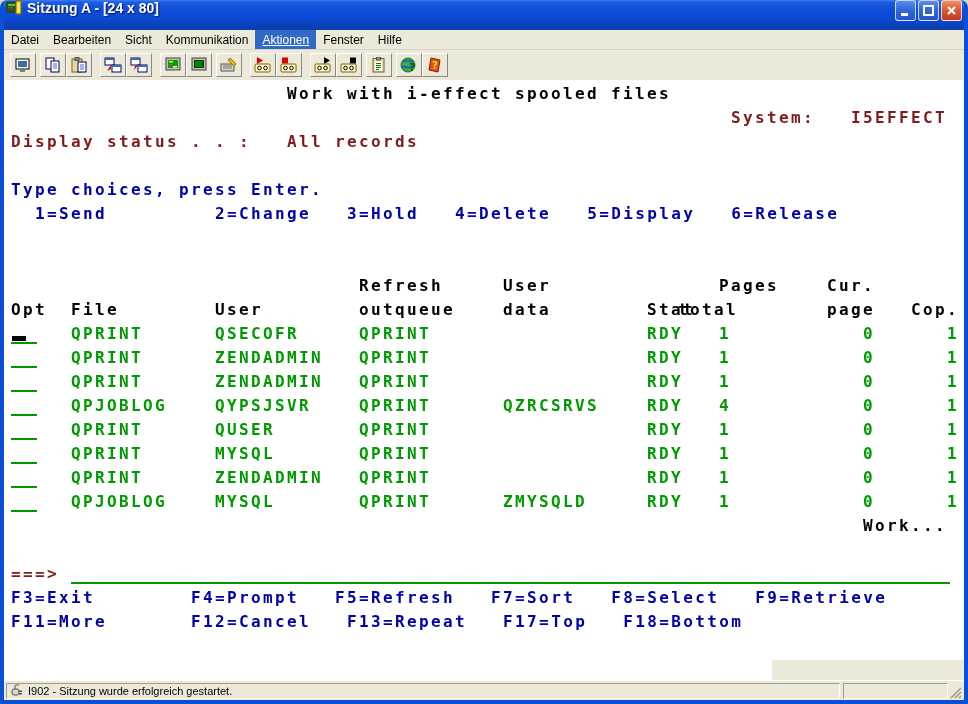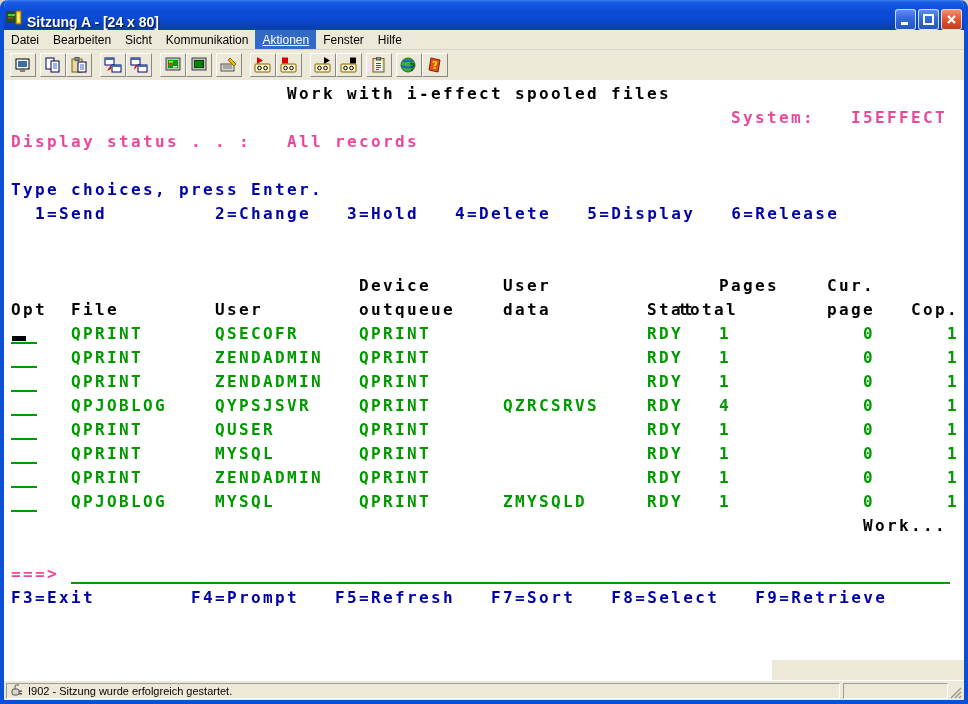--- a/index.html
+++ b/index.html
@@ -3,21 +3,21 @@
 <meta charset="utf-8">
 <style>
   html,body{margin:0;padding:0;background:#d8d4c8;}
   *{box-sizing:border-box;}
   .window{position:relative;width:968px;height:704px;overflow:hidden;
     border-left:4px solid #0A4FD6;border-right:4px solid #0A4FD6;border-bottom:4px solid #0A4FD6;
     border-radius:8px 8px 0 0;background:#ECE9D8;font-family:"Liberation Sans",sans-serif;}
   
   .titlebar{position:absolute;left:-4px;top:0;width:968px;height:30px;
     background:linear-gradient(180deg,#3C7CF0 0%,#1B5CE4 8%,#0C4CD8 35%,#0B4AD4 62%,#0A3FB4 90%,#0C41A8 100%);
-    border-radius:8px 8px 0 0;display:flex;align-items:flex-end;padding:0 6px;}
+    border-radius:8px 8px 0 0;display:flex;align-items:flex-start;padding:0 6px;}
   .title-text{color:#fff;font-weight:bold;font-size:14px;margin-left:5px;flex:1;
     text-shadow:1px 1px 1px rgba(0,0,40,.7);white-space:nowrap;}
   .win-btn{width:21px;height:21px;margin-left:2px;border-radius:3px;border:1px solid rgba(255,255,255,.75);
     display:flex;align-items:center;justify-content:center;
     background:linear-gradient(180deg,#5A8EF0 0%,#3568D8 45%,#2456C4 100%);}
   .win-btn.close{background:linear-gradient(180deg,#F0906C 0%,#E25A34 45%,#C03A1D 100%);}
   .win-btn svg{display:block;}
   
   .menubar{position:absolute;left:0;top:30px;width:960px;height:20px;background:#ECE9D8;
     display:flex;align-items:stretch;font-size:12px;color:#000;border-bottom:1px solid #d8d4c8;}
@@ -26,21 +26,21 @@
   
   .toolbar{position:absolute;left:0;top:50px;width:960px;height:30px;background:#ECE9D8;display:flex;align-items:center;}
   .tb-btn{width:26px;height:24px;background:#ECE9D8;border:1px solid;border-color:#fff #888 #888 #fff;
     display:flex;align-items:center;justify-content:center;padding:0;}
   .tb-btn svg{display:block;}
   
   .client{position:absolute;left:0;top:80px;width:768px;height:600px;background:#fff;}
   .terminal{position:absolute;left:0;top:0;width:960px;height:580px;background:#fff;}
   .t{position:absolute;font-family:"DejaVu Sans Mono",monospace;font-weight:bold;font-size:16px;
      letter-spacing:2.37px;line-height:24px;white-space:pre;}
-  .g{color:#ec4899;} .b{color:#0000A8;} .k{color:#000;}
+  .g{color:#7f1d1d;} .b{color:#0000A8;} .k{color:#000;}
   .trow{position:absolute;left:0;width:100%;height:24px;}
   .trow span{position:absolute;font-family:"DejaVu Sans Mono",monospace;font-weight:bold;font-size:16px;
      letter-spacing:2.37px;line-height:24px;white-space:pre;color:#009A00;}
   .opt-line{position:absolute;left:7px;top:20px;width:26px;height:2px;background:#009A00;}
   .cmd-underline{position:absolute;left:67px;top:502px;width:879px;height:2px;background:#009A00;}
   .cursor{position:absolute;left:8px;top:256px;width:14px;height:5px;background:#000;}
   
   .statusbar{position:absolute;left:0;top:680px;width:960px;height:20px;background:#ECE9D8;
     display:flex;align-items:center;padding:1px 2px;border-top:1px solid #fff;}
   .status-panel{height:16px;border:1px solid;border-color:#9d9d92 #fff #fff #9d9d92;
@@ -219,21 +219,21 @@
 
       <div class="t g" style="left:727px;top:26px">System:</div>
       <div class="t g" style="left:847px;top:26px">I5EFFECT</div>
 
       <div class="t g" style="left:7px;top:50px">Display status . . :</div>
       <div class="t g" style="left:283px;top:50px">All records</div>
 
       <div class="t b" style="left:7px;top:98px">Type choices, press Enter.</div>
       <div class="t b" style="left:31px;top:122px">1=Send         2=Change   3=Hold   4=Delete   5=Display   6=Release</div>
 
-      <div class="t k" style="left:355px;top:194px">Device</div>
+      <div class="t k" style="left:355px;top:194px">Refresh</div>
       <div class="t k" style="left:499px;top:194px">User</div>
       <div class="t k" style="left:715px;top:194px">Pages</div>
       <div class="t k" style="left:823px;top:194px">Cur.</div>
 
       <div class="t k" style="left:7px;top:218px">Opt</div>
       <div class="t k" style="left:67px;top:218px">File</div>
       <div class="t k" style="left:211px;top:218px">User</div>
       <div class="t k" style="left:355px;top:218px">outqueue</div>
       <div class="t k" style="left:499px;top:218px">data</div>
       <div class="t k" style="left:643px;top:218px">Stat</div>
@@ -332,20 +332,21 @@
           </div>
         </div>
 
       <div class="cursor"></div>
 
       <div class="t k" style="left:859px;top:434px">Work...</div>
       <div class="t g" style="left:7px;top:482px">===&gt;</div>
       <div class="cmd-underline"></div>
 
       <div class="t b" style="left:7px;top:506px">F3=Exit        F4=Prompt   F5=Refresh   F7=Sort   F8=Select   F9=Retrieve</div>
+      <div class="t b" style="left:7px;top:530px">F11=More       F12=Cancel   F13=Repeat   F17=Top   F18=Bottom</div>
     </div>
   </div>
 
   <div class="statusbar">
     <div class="status-panel status-left">
       <span style="margin-right:4px;display:inline-flex;">
         <svg width="13" height="13" viewBox="0 0 13 13">
             <rect x="1" y="5" width="7" height="6" rx="2" fill="#d8d8cc" stroke="#555"></rect>
             <rect x="8" y="6.5" width="3" height="1.5" fill="#555"></rect>
             <rect x="8" y="9" width="3" height="1.5" fill="#555"></rect>

